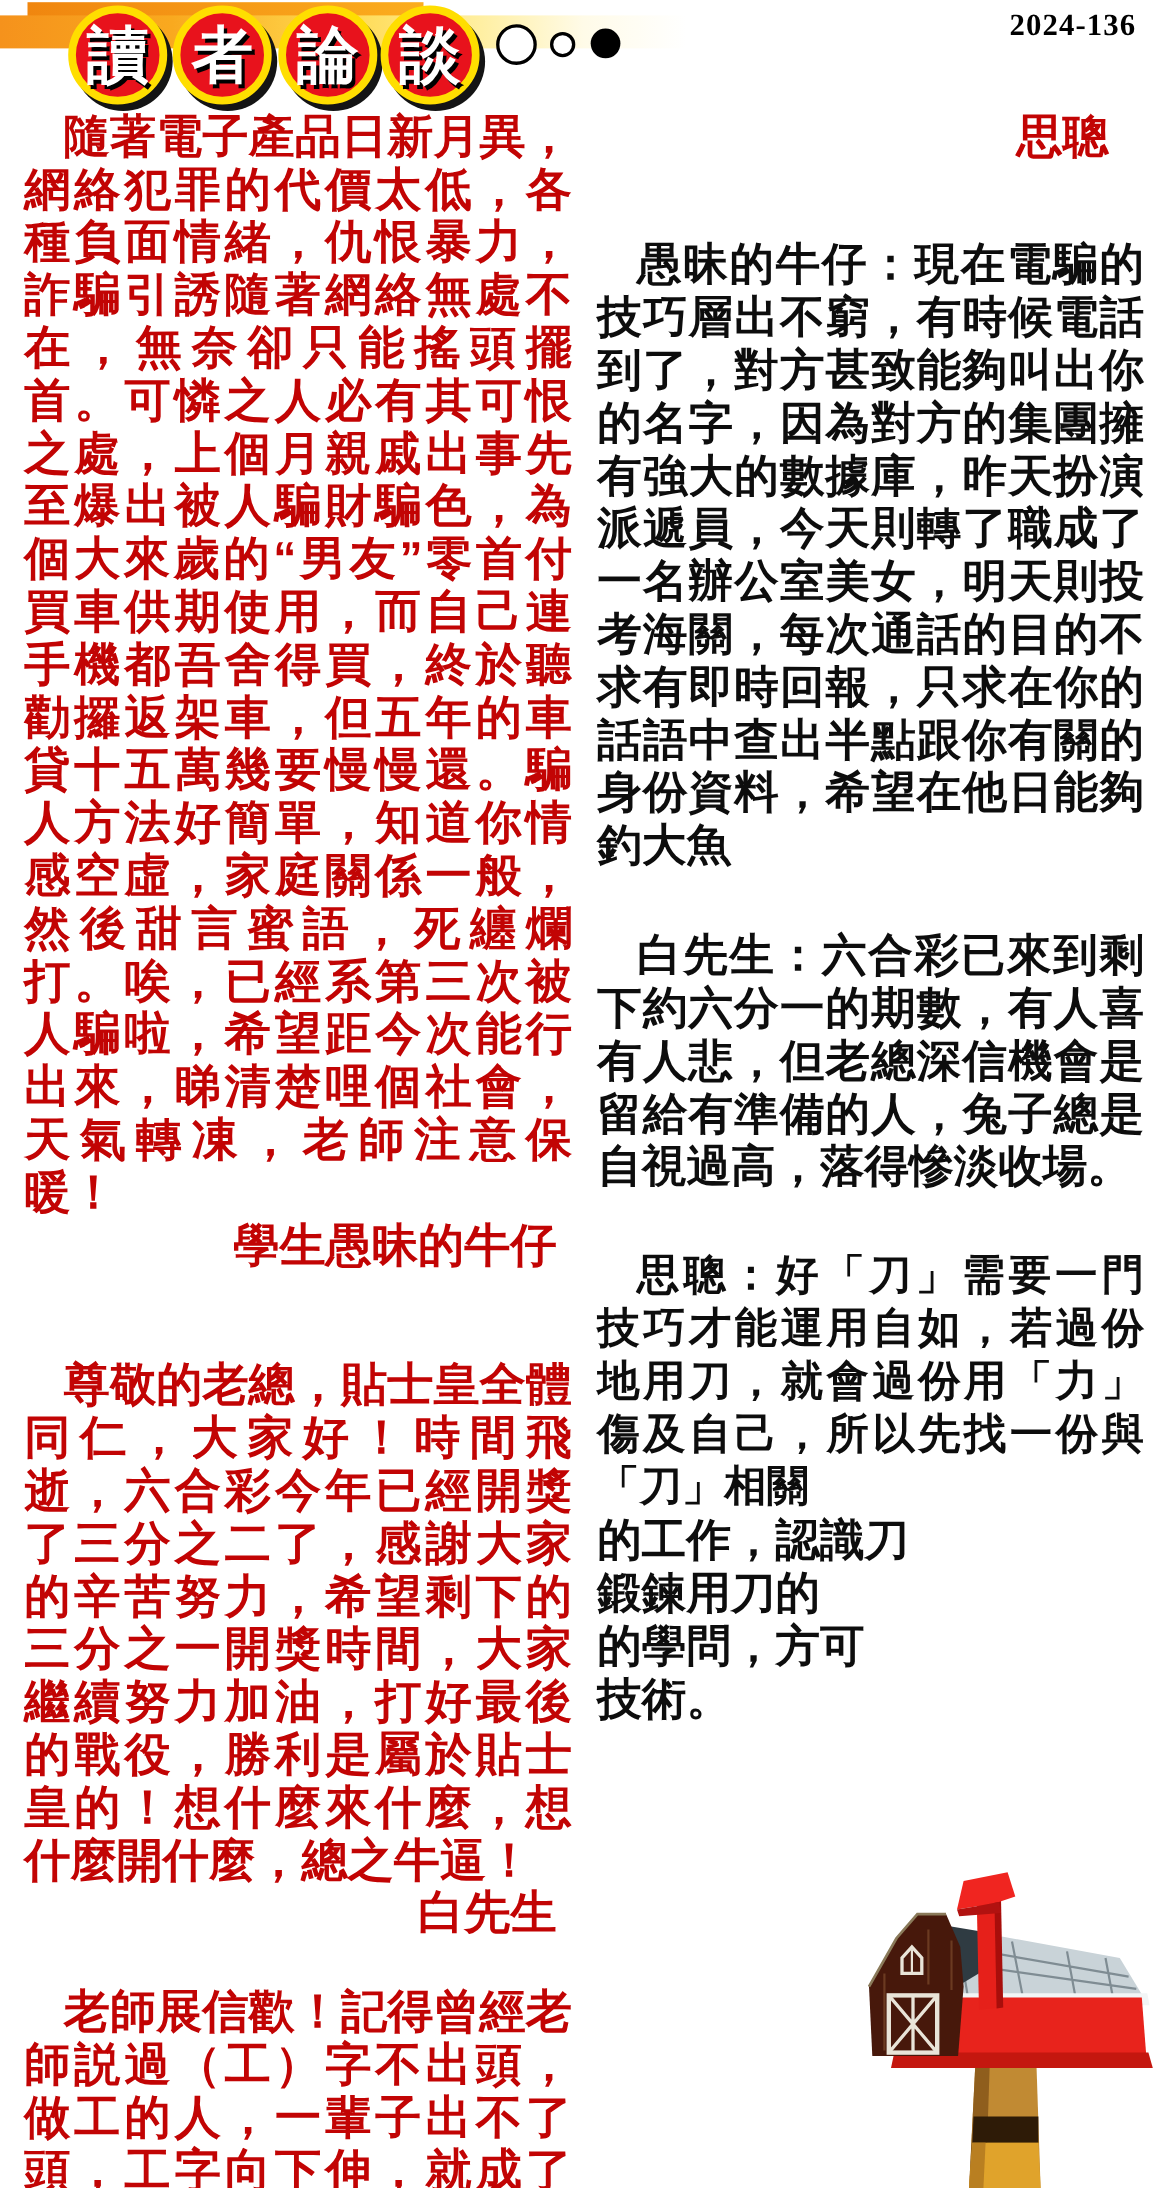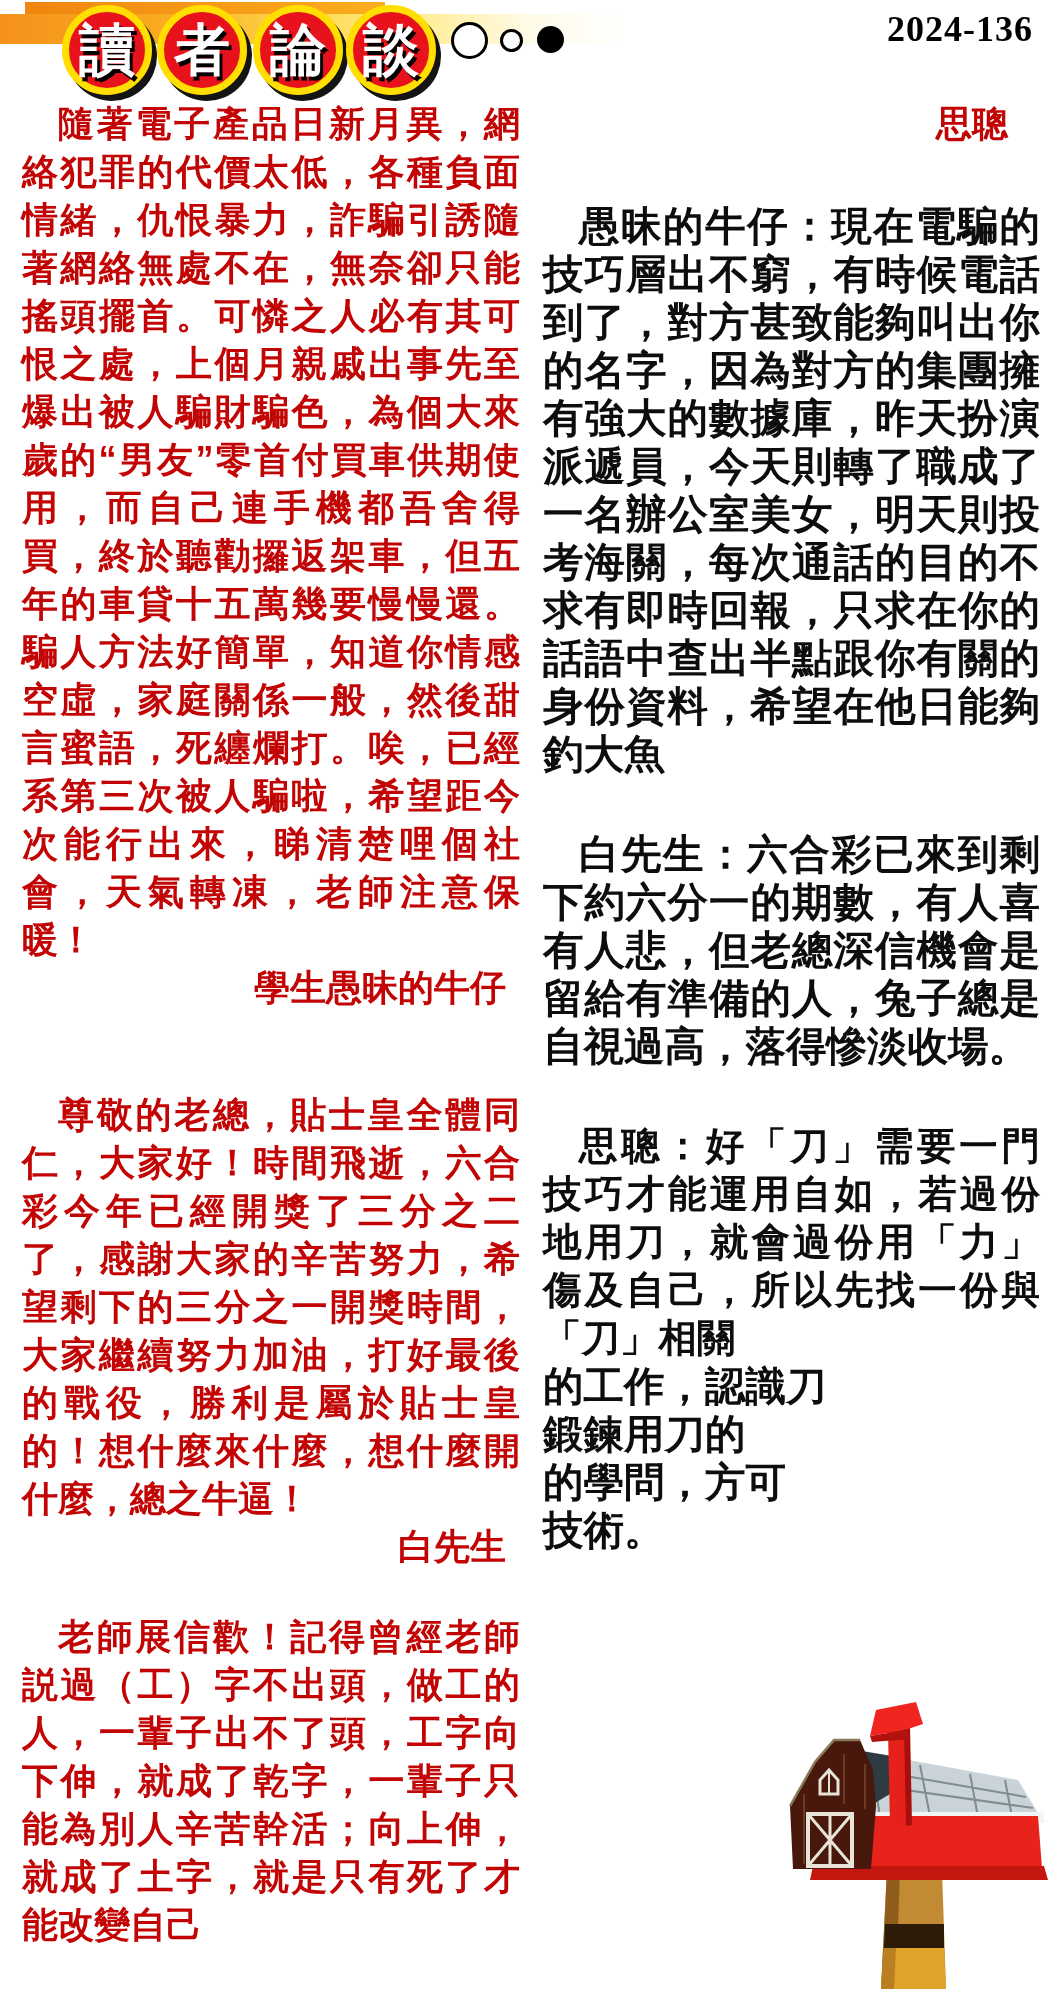--- a/index.html
+++ b/index.html
@@ -28,35 +28,35 @@
     text-shadow:3px 4px 0 #000000;
   }
   .b1{left:62px;} .b2{left:157px;} .b3{left:253px;} .b4{left:346px;}
   .dot{position:absolute;border-radius:50%;box-sizing:border-box;}
   .dot-l{left:451px;top:22px;width:37px;height:37px;border:3px solid #000;background:#fff;}
   .dot-s{left:500px;top:29px;width:23px;height:23px;border:3px solid #000;background:#fff;}
   .dot-f{left:537px;top:26px;width:27px;height:27px;background:#000;}
   .issue{
     position:absolute;right:24px;top:8px;
     font-family:"Liberation Serif","DejaVu Serif",serif;font-weight:bold;
-    font-size:36px;color:#000;letter-spacing:1px;text-align:center;
+    font-size:28px;color:#000;letter-spacing:1px;text-align:center;
   }
   
   .col{position:absolute;top:100px;text-align:justify;}
   .col-left{left:22px;width:498px;}
   .col-right{left:543px;width:497px;}
   p{margin:0;}
-  .red{color:#C20404;font-size:36px;line-height:48px;font-weight:bold;}
+  .red{color:#C20404;font-size:42px;line-height:48px;font-weight:bold;}
   .blk{color:#0D0D0D;font-size:40.5px;line-height:48px;font-weight:bold;}
   .tight{font-size:38.5px;}
   .indent{text-indent:36px;}
   .sig{text-align:right;text-align-last:right;padding-right:14px;}
   .sig2{padding-right:32px;}
   .mt1{margin-top:79px;} .mt2{margin-top:42px;}
-  .rmt1{margin-top:54px;} .rmt2{margin-top:52px;} .rmt3{margin-top:52px;}
+  .rmt1{margin-top:68px;} .rmt2{margin-top:52px;} .rmt3{margin-top:52px;}
   .narrow div{color:#0D0D0D;font-size:40.5px;line-height:48px;font-weight:bold;text-align:left;}
   
   .mailbox{position:absolute;left:720px;top:1634px;width:337px;height:355px;}
 </style>
 </head>
 <body>
 
 <div>
 
   <header class="masthead">

